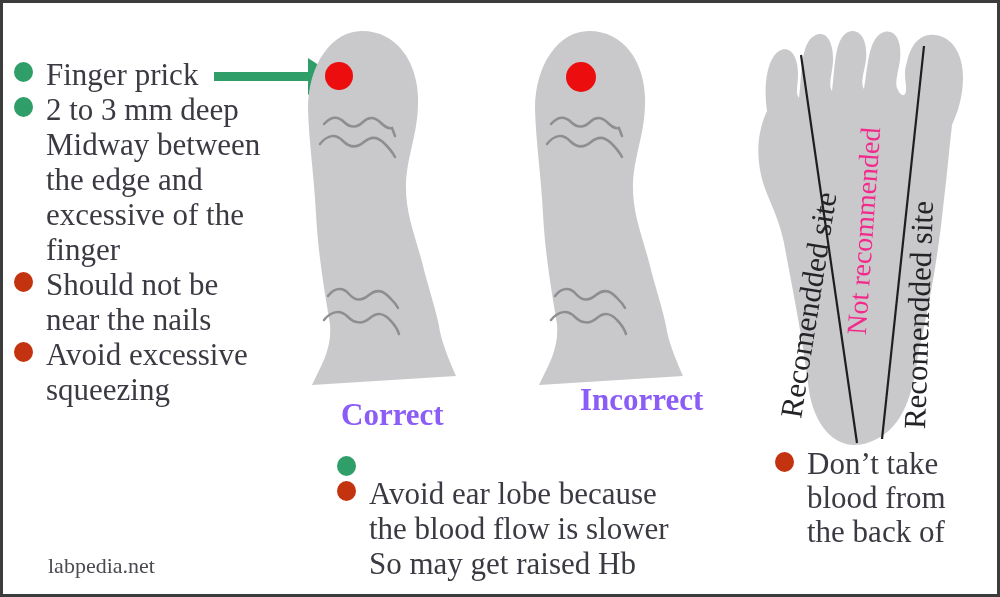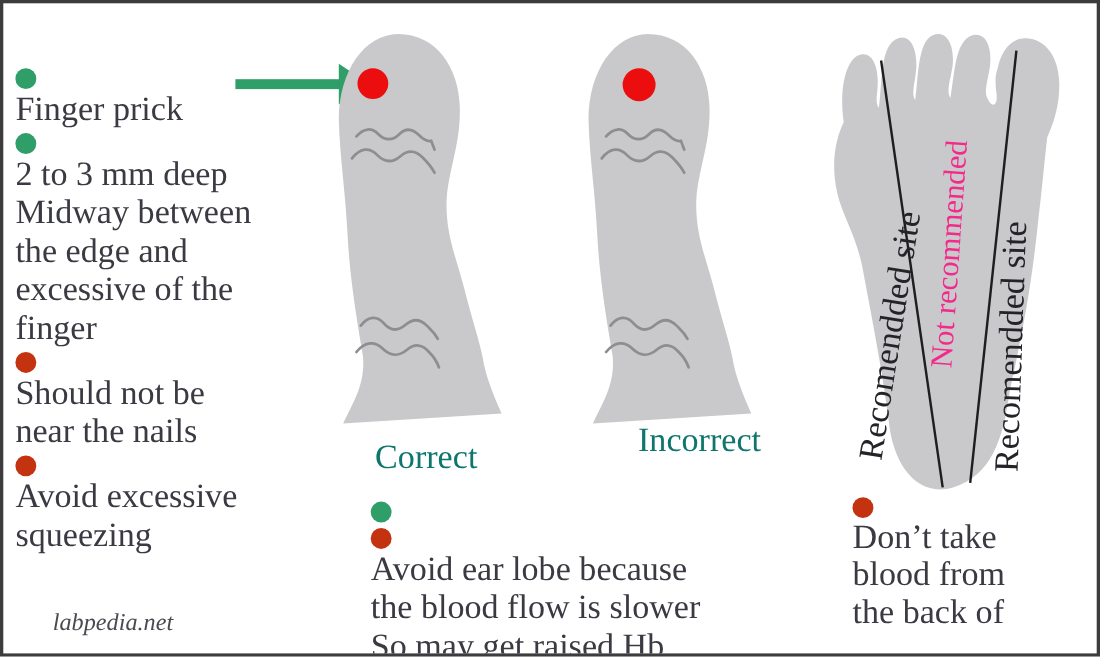--- a/index.html
+++ b/index.html
@@ -7,39 +7,39 @@
     position:relative;
     width:1000px;height:597px;
     box-sizing:border-box;
     border:3px solid #3c3c3c;
     background:#ffffff;
     font-family:"Liberation Serif", serif;
     overflow:hidden;
   }
   
   .notes{position:absolute;}
-  .note-item{display:flex;align-items:flex-start;flex-direction:column;}
+  .note-item{display:flex;align-items:flex-start;}
   .bullet{
     width:19px;height:20px;border-radius:50%;
     flex:0 0 19px;margin-top:5px;margin-right:13px;
   }
   .bullet.green{background:#2f9e68;}
   .bullet.red{background:#c4330f;}
   .note-line{
     font-size:31px;line-height:35px;color:#3a3a42;white-space:nowrap;
   }
   #left-notes{left:11px;top:54px;}
   #mid-notes{left:334px;top:448px;}
   #foot-notes{left:772px;top:444px;}
   #foot-notes .note-line{line-height:34px;}
   
-  .caption{position:absolute;font-size:31px;line-height:35px;color:#0f766e;white-space:nowrap;}
+  .caption{position:absolute;font-size:31px;line-height:35px;color:#8b5cf6;white-space:nowrap;font-weight:bold;}
   #correct-label{left:338px;top:394px;}
   #incorrect-label{left:577px;top:379px;}
-  .watermark{position:absolute;left:45px;top:550px;font-size:22px;color:#4a4a50;font-style:italic;}
+  .watermark{position:absolute;left:45px;top:550px;font-size:22px;color:#4a4a50;}
   
   .finger-svg{position:absolute;top:25px;width:165px;height:360px;}
   #finger-correct{left:295px;}
   #finger-incorrect{left:522px;}
   #foot-svg{position:absolute;left:752px;top:22px;width:216px;height:430px;}
   .red-dot{position:absolute;border-radius:50%;background:#ec0e0e;}
   #dot-correct{left:322px;top:59px;width:28px;height:28px;}
   #dot-incorrect{left:563px;top:59px;width:30px;height:30px;}
   #arrow-svg{position:absolute;left:210px;top:52px;width:125px;height:42px;}
   

